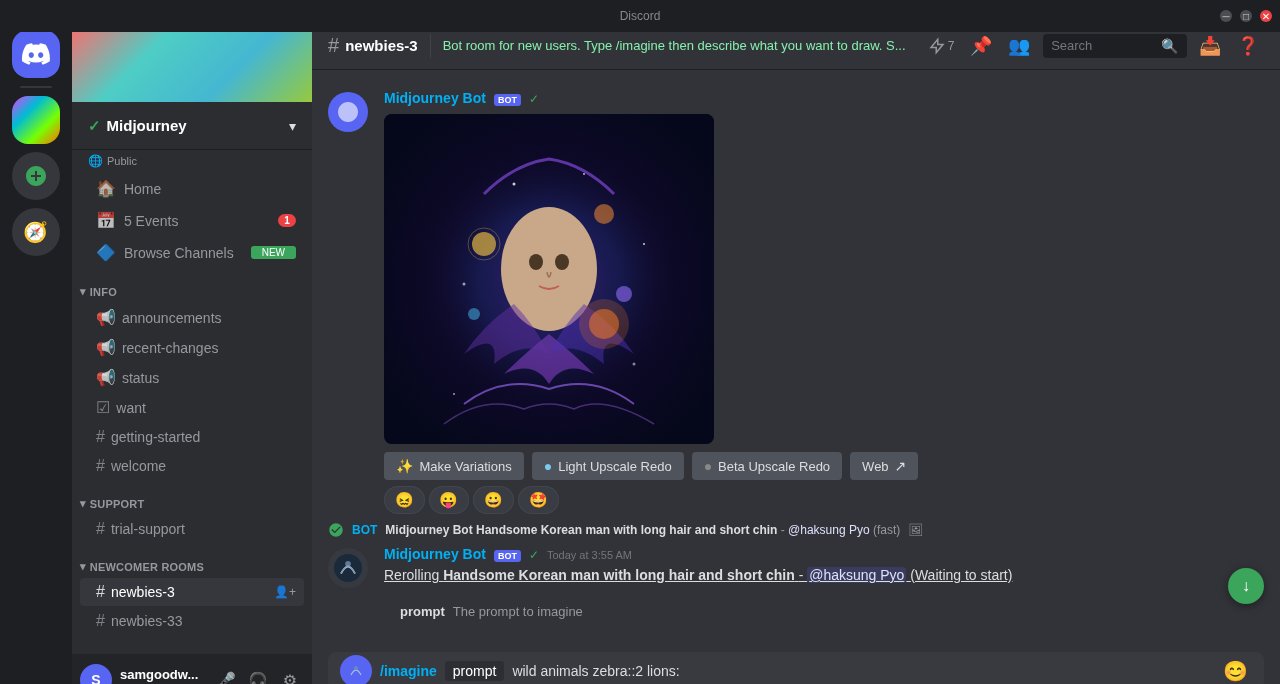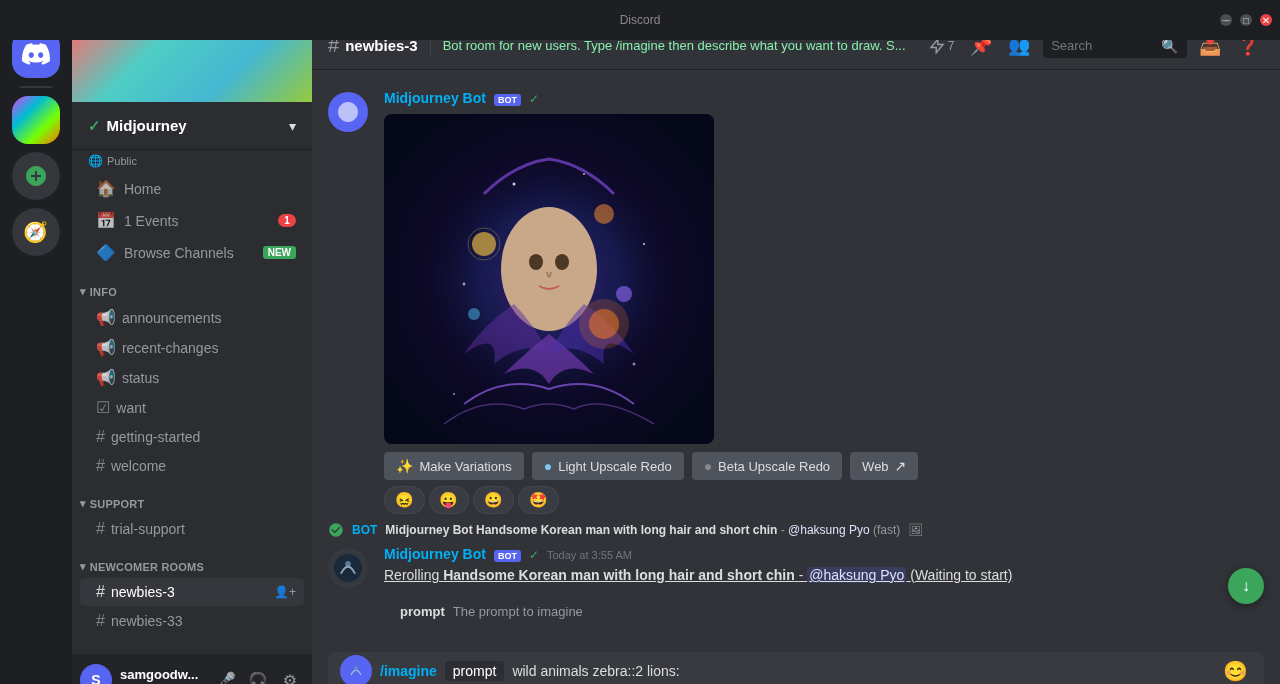--- a/index.html
+++ b/index.html
@@ -11,21 +11,21 @@
       height: 684px;
       overflow: hidden;
       display: flex;
       font-size: 14px;
     }
 
     
     .titlebar {
       position: absolute;
       top: 0; left: 0; right: 0;
-      height: 40px;
+      height: 32px;
       background: #1e1f22;
       display: flex;
       align-items: center;
       justify-content: flex-end;
       padding-right: 8px;
       z-index: 100;
     }
     .titlebar-controls {
       display: flex;
       gap: 8px;
@@ -127,22 +127,22 @@
       margin: 1px 8px;
       color: #96989d;
       font-size: 14px;
       gap: 8px;
     }
     .nav-icon { font-size: 16px; opacity: 0.7; }
     .badge-new {
       background: #3ba55c;
       color: white;
       font-size: 10px;
-      font-weight: 700;
-      padding: 1px 5px;
+      font-weight: 400;
+      padding: 1px 11px;
       border-radius: 3px;
       margin-left: auto;
     }
     .badge-count {
       background: #ed4245;
       color: white;
       font-size: 10px;
       font-weight: 700;
       padding: 1px 5px;
       border-radius: 8px;
@@ -537,21 +537,21 @@
     </div>
 
     <div class="channel-list">
 
       <div class="nav-item">
         <span class="nav-icon">🏠</span>
         <span>Home</span>
       </div>
       <div class="nav-item">
         <span class="nav-icon">📅</span>
-        <span>1 Events</span>
+        <span>5 Events</span>
         <span class="badge-count">1</span>
       </div>
       <div class="nav-item">
         <span class="nav-icon">🔷</span>
         <span>Browse Channels</span>
         <span class="badge-new">NEW</span>
       </div>
 
       <div class="category-header">
         <span>▾</span>

